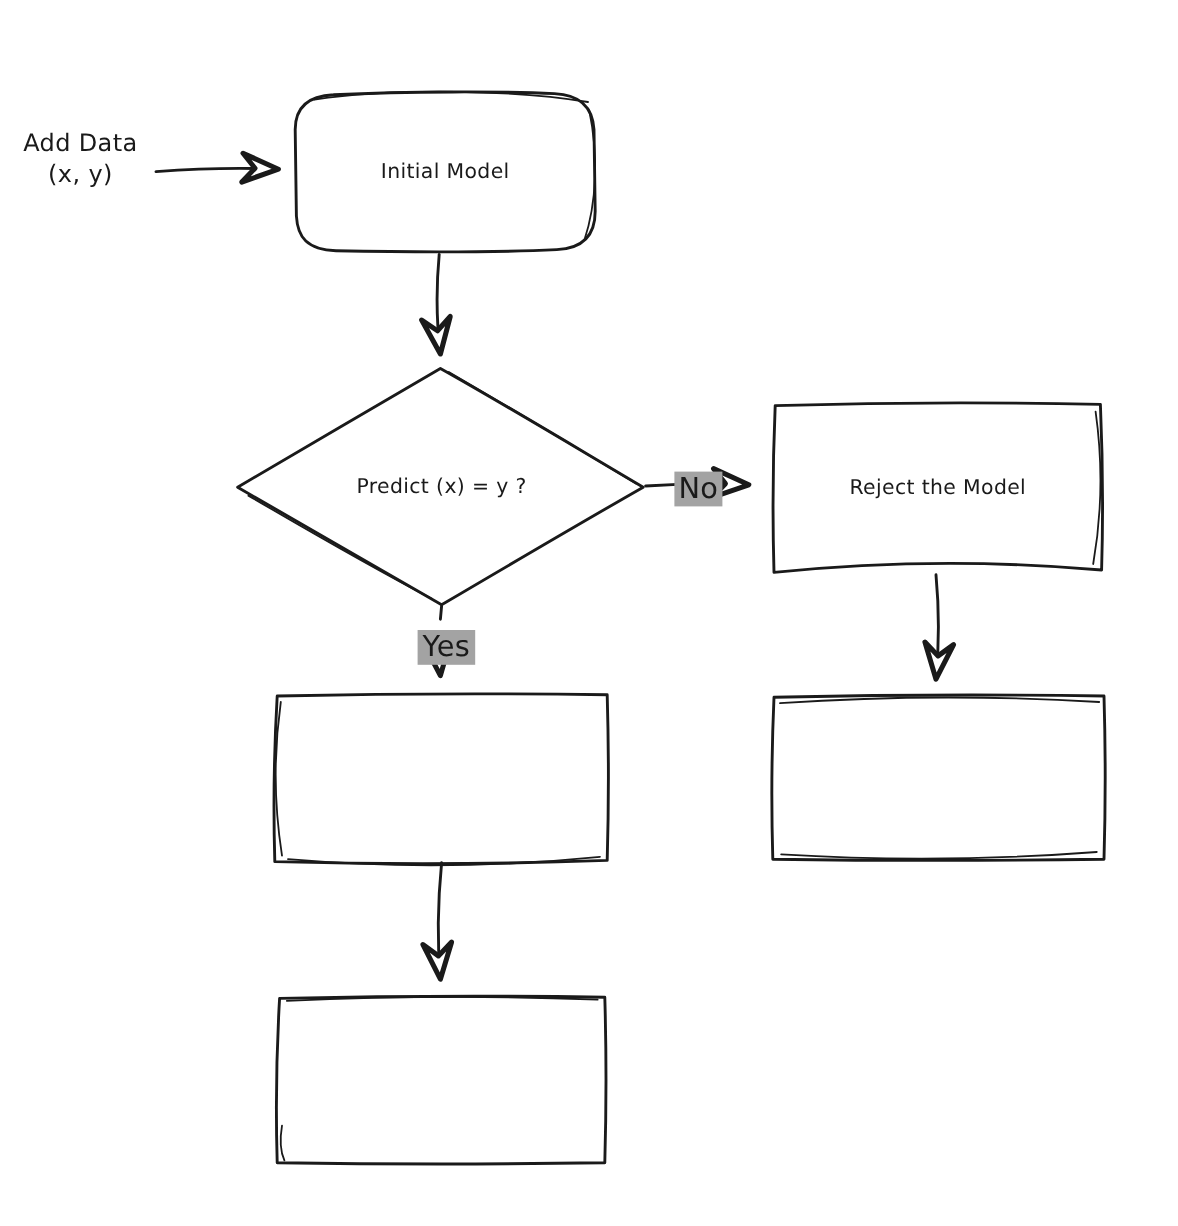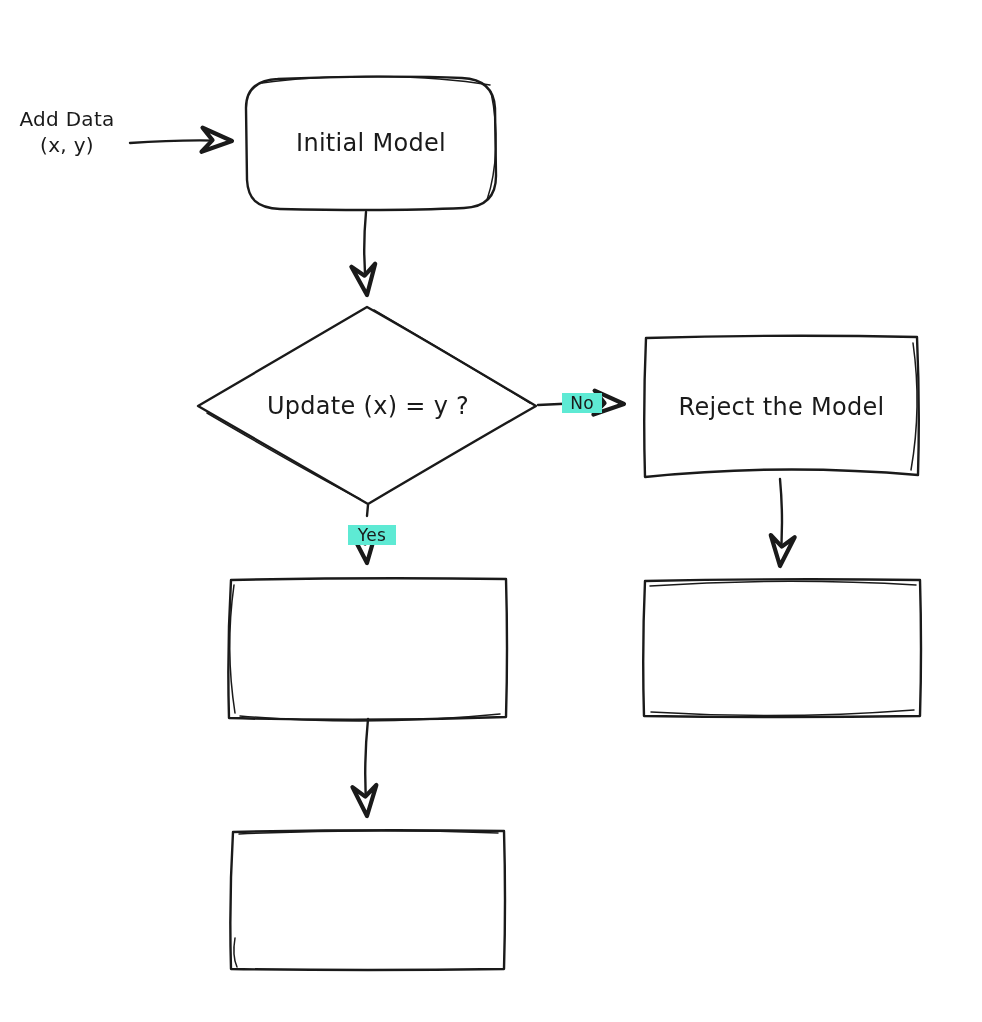--- a/index.html
+++ b/index.html
@@ -33,25 +33,25 @@
     position: absolute;
     text-align: center;
     white-space: pre-line;
     line-height: 1.45;
     letter-spacing: 0.3px;
   }
   .node-label {
     display: flex;
     align-items: center;
     justify-content: center;
-    font-size: 24px;
+    font-size: 17px;
   }
   .edge-label {
-    font-size: 17px;
-    background: #5eead4;
+    font-size: 24px;
+    background: #a3a3a3;
     line-height: 1.2;
   }
   .free-label {
     font-size: 20px;
     line-height: 1.3;
   }
 </style>
 </head>
 <body>
 
@@ -106,21 +106,21 @@
     <path class="sk s-main" d="M 368 544 Q 366 553 367 563" marker-end="url(#ah)"></path>
     <path class="sk s-main" d="M 780 479 Q 784 522 780 566" marker-end="url(#ah)"></path>
     <path class="sk s-main" d="M 368 719 Q 363 770 367 816" marker-end="url(#ah)"></path>
   </svg>
 
   <div class="label free-label" style="left:2px; top:106px; width:130px;">Add Data
 (x, y)</div>
 
   <div class="label node-label" style="left:246px; top:76px; width:250px; height:134px;">Initial Model</div>
 
-  <div class="label node-label" style="left:218px; top:378px; width:300px; height:56px;">Update (x) = y ?</div>
+  <div class="label node-label" style="left:218px; top:378px; width:300px; height:56px;">Predict (x) = y ?</div>
 
   <div class="label edge-label" style="left:562px; top:393px; width:40px;">No</div>
 
   <div class="label edge-label" style="left:348px; top:525px; width:48px;">Yes</div>
 
   <div class="label node-label" style="left:644px; top:337px; width:275px; height:140px;">Reject the Model</div>
 
 
 
 

